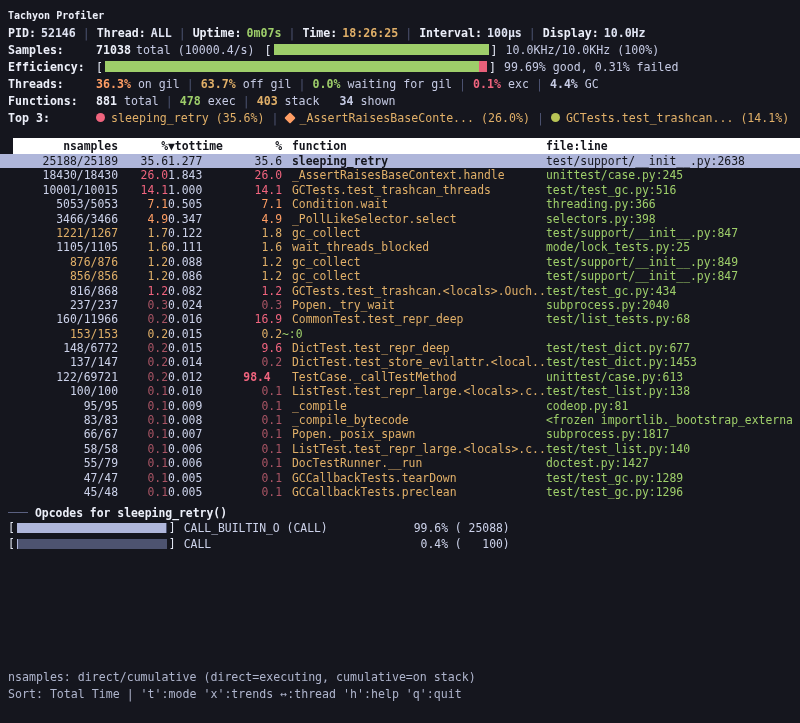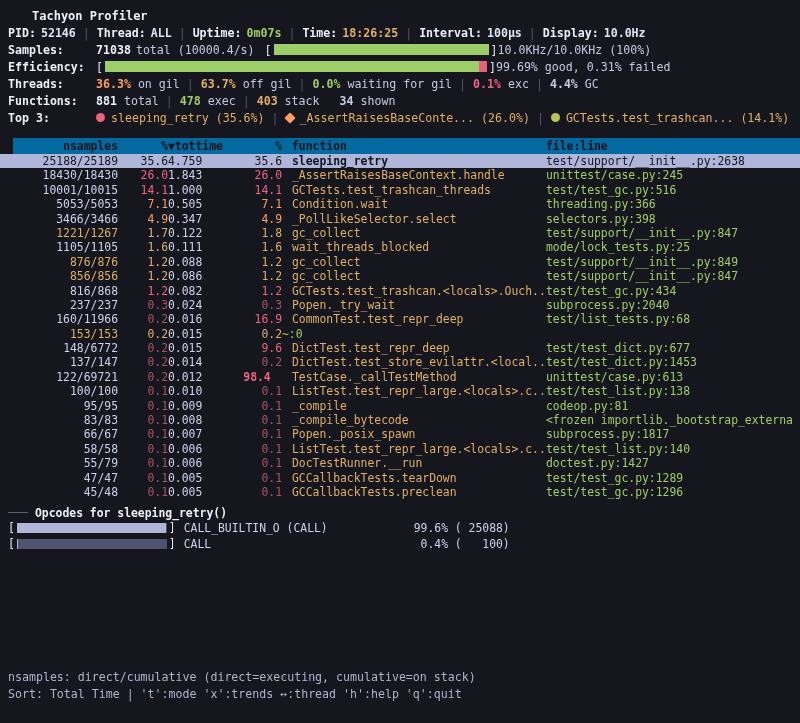--- a/index.html
+++ b/index.html
@@ -2,48 +2,48 @@
 <html><head>
 <meta charset="utf-8">
 <style>
   *{box-sizing:border-box;margin:0;padding:0;}
   html,body{background:#101018;}
   body{width:800px;height:723px;overflow:hidden;}
   .screen{position:relative;width:800px;height:723px;background:#15161e;color:#c5cae3;
           font-family:"DejaVu Sans Mono", monospace;font-size:11.6px;}
   .top{padding:7px 8px 0 8px;}
   .line{display:flex;align-items:center;height:17px;white-space:pre;}
-  .title-line{font-size:12px;font-weight:bold;color:#eceff9;margin-left:24px;}
+  .title-line{font-size:10px;font-weight:bold;color:#eceff9;}
   .lbl{font-weight:bold;color:#eceff9;white-space:pre;}
   .w86{display:inline-block;width:88px;}
   .val{margin-left:5px;color:#dfe3f2;font-weight:bold;white-space:pre;}
   .plain{color:#c5cae3;}
   .sep{color:#4e5472;margin:0 7px;}
   .sep::before{content:"|";}
   .gapwide{display:inline-block;width:20px;}
   .green{color:#9ece6a !important}.yellow{color:#e0af68 !important}
   .white{color:#eceff9;font-weight:bold;}
   .bk{color:#e4e8f4;}
   .bk-l::before{content:"[";}
   .bk-r::before{content:"]";}
   .bar{display:inline-flex;height:11px;background:#3a4054;margin:0 2px;overflow:hidden;}
   .samples-bar{width:215px;}
   .eff-bar{width:382px;}
   .fill-good{display:block;background:#9ece6a;height:100%;}
   .fill-bad{display:block;background:#e8607a;height:100%;}
-  .after-bar{white-space:pre;}
+  .after-bar{margin-left:8px;white-space:pre;}
   .medal{display:inline-block;width:9px;height:9px;border-radius:50%;margin-right:6px;}
   .medal.diamond{width:8px;height:8px;border-radius:1px;transform:rotate(45deg);}
   .top3-name{color:#e0af68;white-space:pre;}
   .statval{font-weight:bold;white-space:pre;}
   .statlabel{color:#c5cae3;white-space:pre;}
 
   .tbl{margin-top:12px;font-size:11.4px;}
   .trow{display:flex;height:14.4px;line-height:14.4px;padding-left:8px;white-space:pre;position:relative;}
-  .thead{height:16px;line-height:16px;background:#0369a1;font-weight:bold;}
+  .thead{height:16px;line-height:16px;background:#ffffff;font-weight:bold;}
   .thead span{color:#14151c !important;}
   .notch{position:absolute;left:0;top:0;width:13px;height:100%;background:#15161e;}
   .trow.sel{background:#afb6da;}
   .trow.sel span{color:#14151c !important;}
   .trow.sel .c-fn{font-weight:bold;}
   .c-ns{width:110px;text-align:right;color:#ccd2ea;}
   .c-p1{width:50px;text-align:right;color:#ccd2ea;}
   .c-tt{width:64px;text-align:left;color:#ccd2ea;}
   .c-p2{width:50px;text-align:right;color:#ccd2ea;}
   .c-fn{margin-left:10px;width:254px;color:#e0af68;overflow:hidden;}
@@ -136,21 +136,21 @@
       <span class="c-p1">%</span>
       <span class="c-tt">▼tottime</span>
       <span class="c-p2">%</span>
       <span class="c-fn">function</span>
       <span class="c-file">file:line</span>
     </div>
     <div id="rows">
     <div class="trow sel">
       <span class="c-ns">25188/25189</span>
       <span class="c-p1">35.6</span>
-      <span class="c-tt">4.759</span>
+      <span class="c-tt">1.277</span>
       <span class="c-p2">35.6</span>
       <span class="c-fn">sleeping_retry</span>
       <span class="c-file">test/support/__init__.py:2638</span>
     </div>
 
     <div class="trow">
       <span class="c-ns">18430/18430</span>
       <span class="c-p1 h-red">26.0</span>
       <span class="c-tt">1.843</span>
       <span class="c-p2 h-red">26.0</span>

